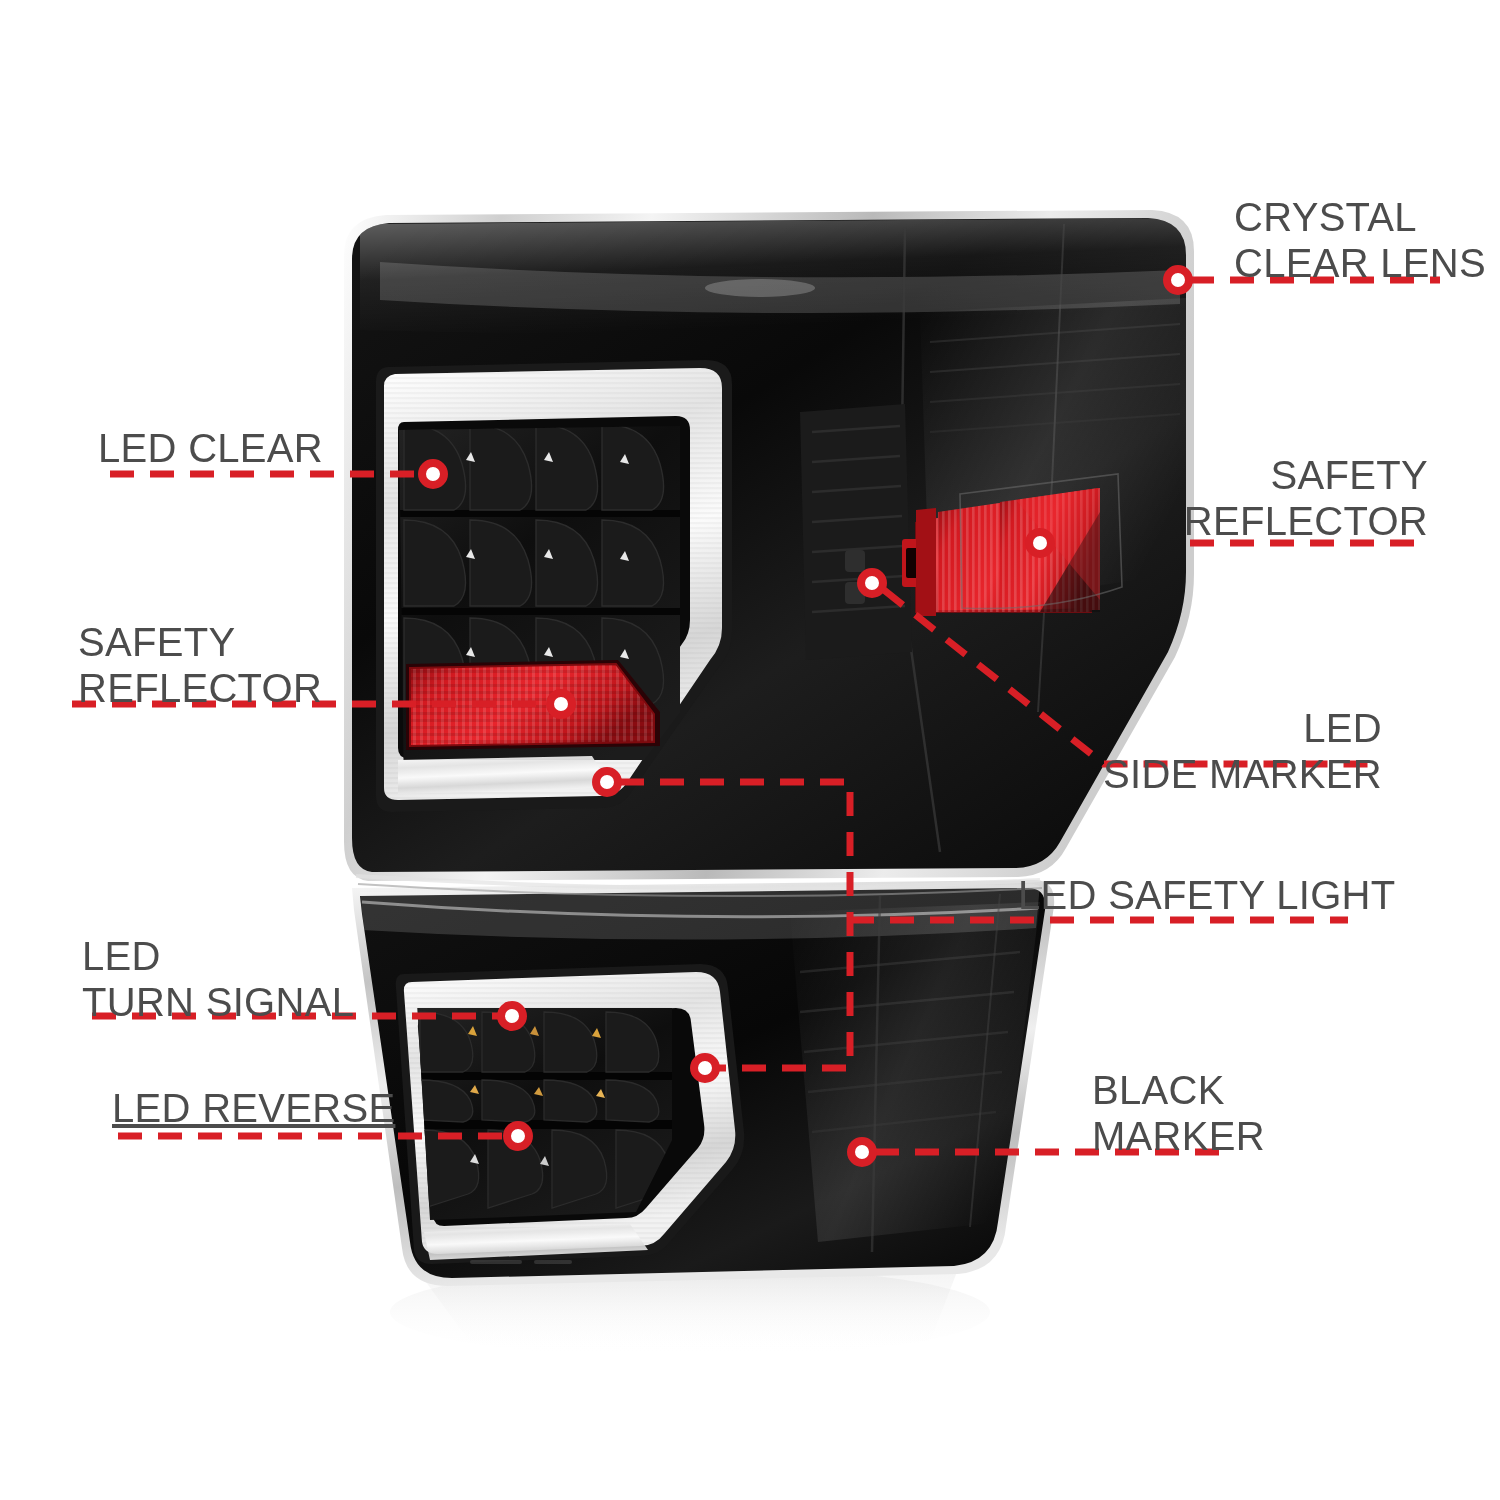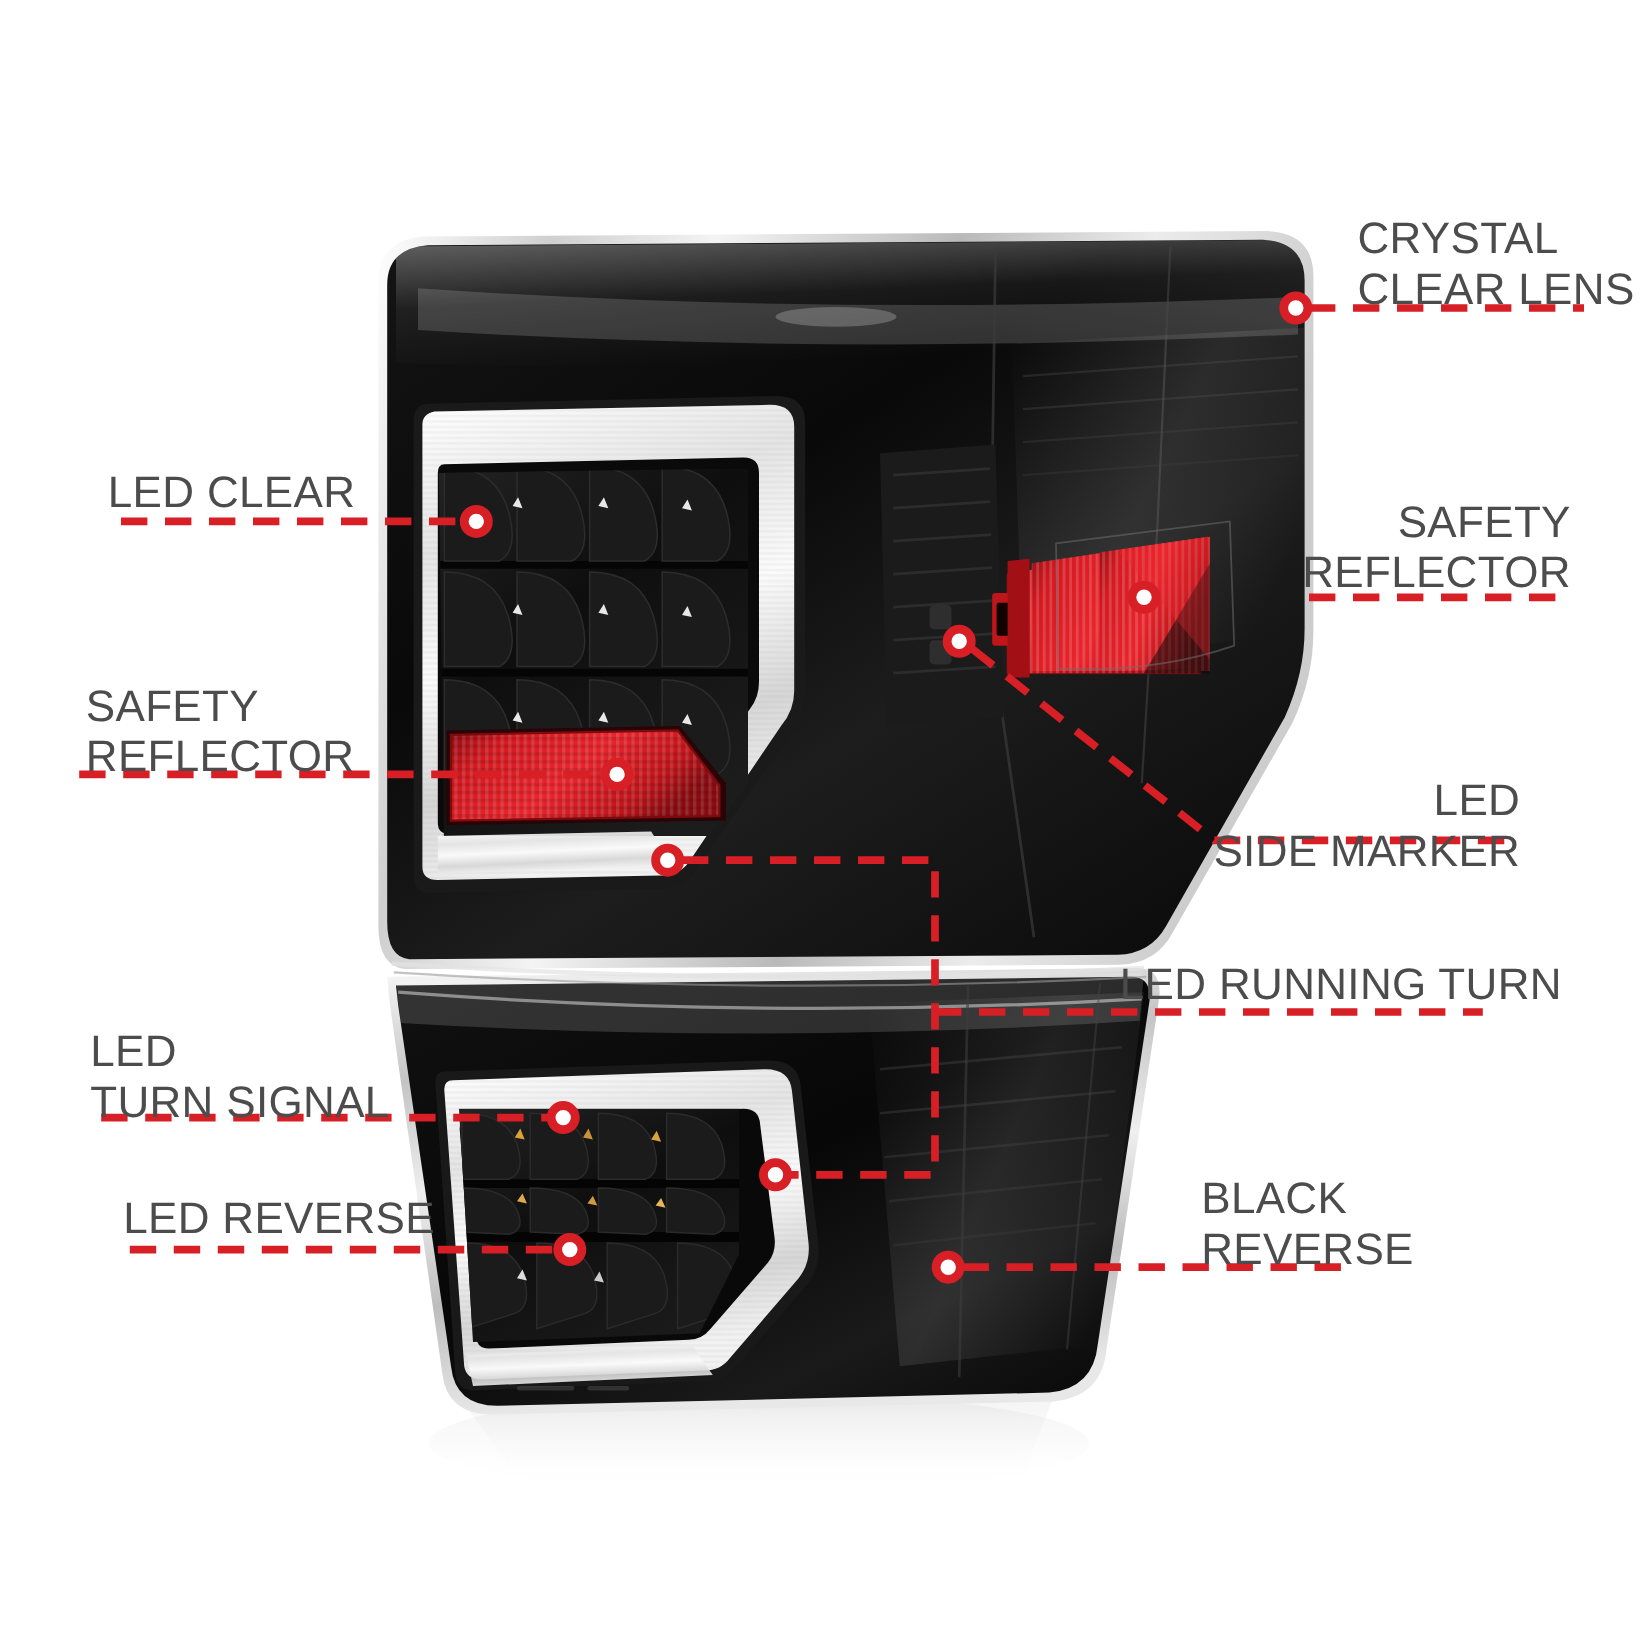--- a/index.html
+++ b/index.html
@@ -376,23 +376,23 @@
 
   <div class="callout-label lbl-right" style="left:1104px;top:440px;width:324px;">SAFETY
 REFLECTOR</div>
 
   <div class="callout-label lbl-left" style="left:78px;top:607px;">SAFETY
 REFLECTOR</div>
 
   <div class="callout-label lbl-right" style="left:1072px;top:693px;width:310px;">LED
 SIDE MARKER</div>
 
-  <div class="callout-label lbl-left" style="left:1018px;top:860px;">LED RUNNING TURN</div>
+  <div class="callout-label lbl-left" style="left:1018px;top:860px;">LED SAFETY LIGHT</div>
 
   <div class="callout-label lbl-left" style="left:82px;top:921px;">LED
 TURN SIGNAL</div>
 
-  <div class="callout-label lbl-left" style="left:112px;top:1073px;">LED REVERSE</div>
+  <div class="callout-label lbl-left" style="left:112px;top:1073px;text-decoration:underline;">LED REVERSE</div>
 
   <div class="callout-label lbl-left" style="left:1092px;top:1055px;">BLACK
-REVERSE</div>
+MARKER</div>
 
 </div>
 
 </body></html>

